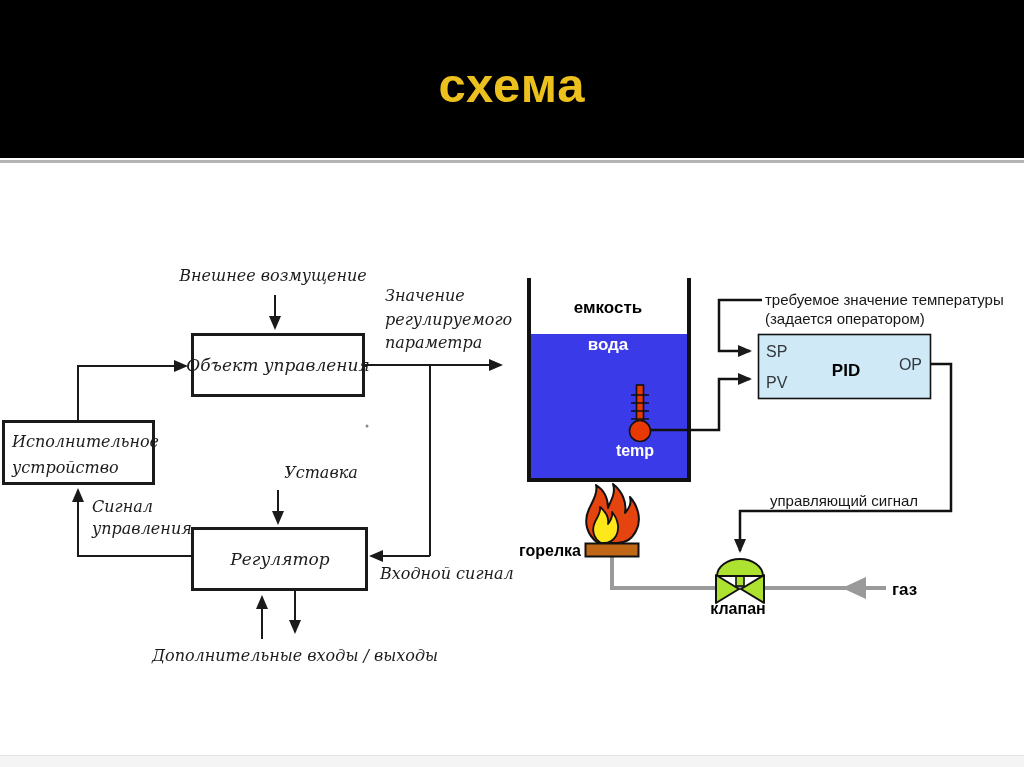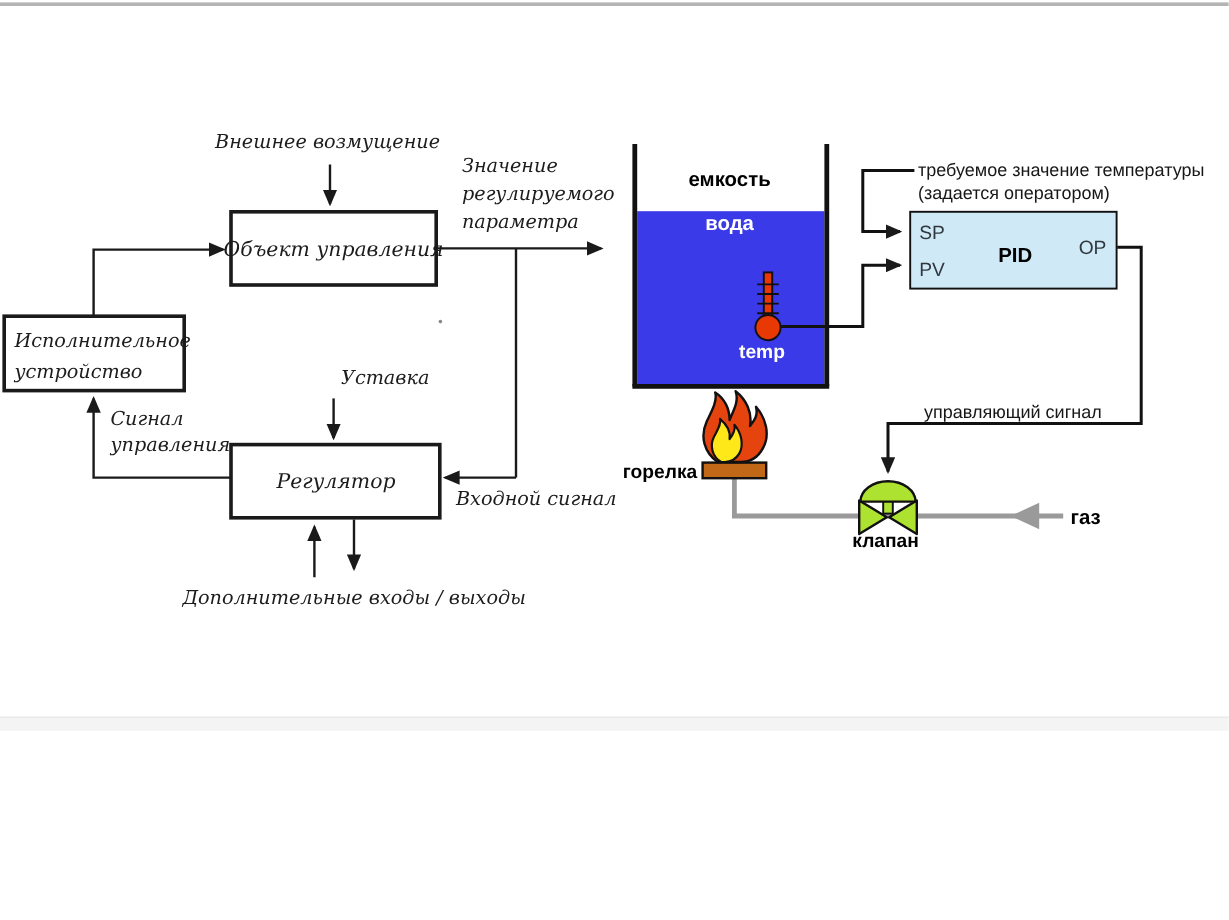--- a/index.html
+++ b/index.html
@@ -23,20 +23,23 @@
   .whitetxt{fill:#ffffff;}
   .pidio{font-family:"Liberation Sans","DejaVu Sans",sans-serif;font-size:16px;fill:#30383e;}
   .ln{stroke:#1a1a1a;stroke-width:2;fill:none;}
   .ln25{stroke:#111;stroke-width:2.5;fill:none;}
   .boxrect{fill:#ffffff;stroke:#1a1a1a;stroke-width:3;}
 </style>
 </head>
 <body>
 
 <div class="slide">
+  <div class="hdr">
+    <div class="title">схема</div>
+  </div>
   <div class="sep-w"></div>
   <div class="sep-g"></div>
 
   <div class="content">
     <svg width="1024" height="592" viewBox="0 165 1024 592">
       <defs>
         <marker id="ah" markerUnits="userSpaceOnUse" markerWidth="14" markerHeight="12" refX="12" refY="6" orient="auto">
           <path d="M0,0 L14,6 L0,12 Z" fill="#1a1a1a"></path>
         </marker>
       </defs>

